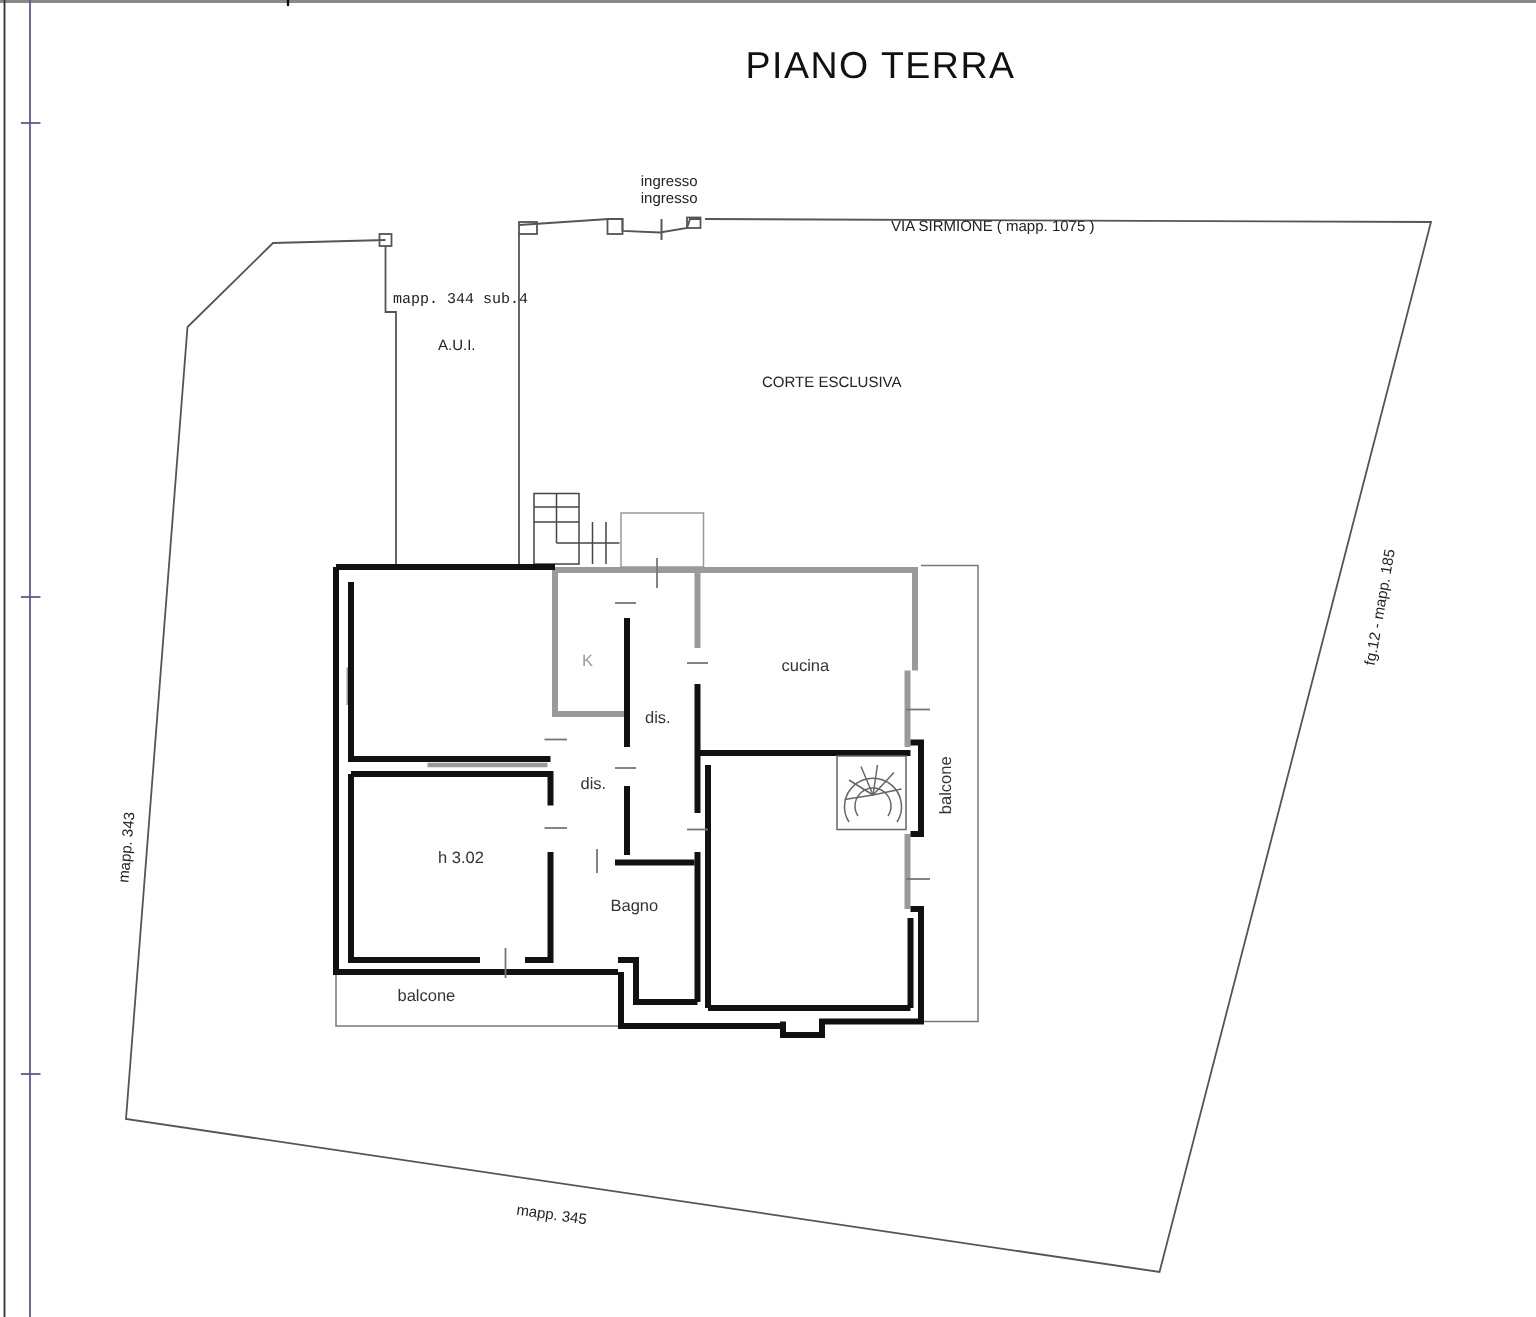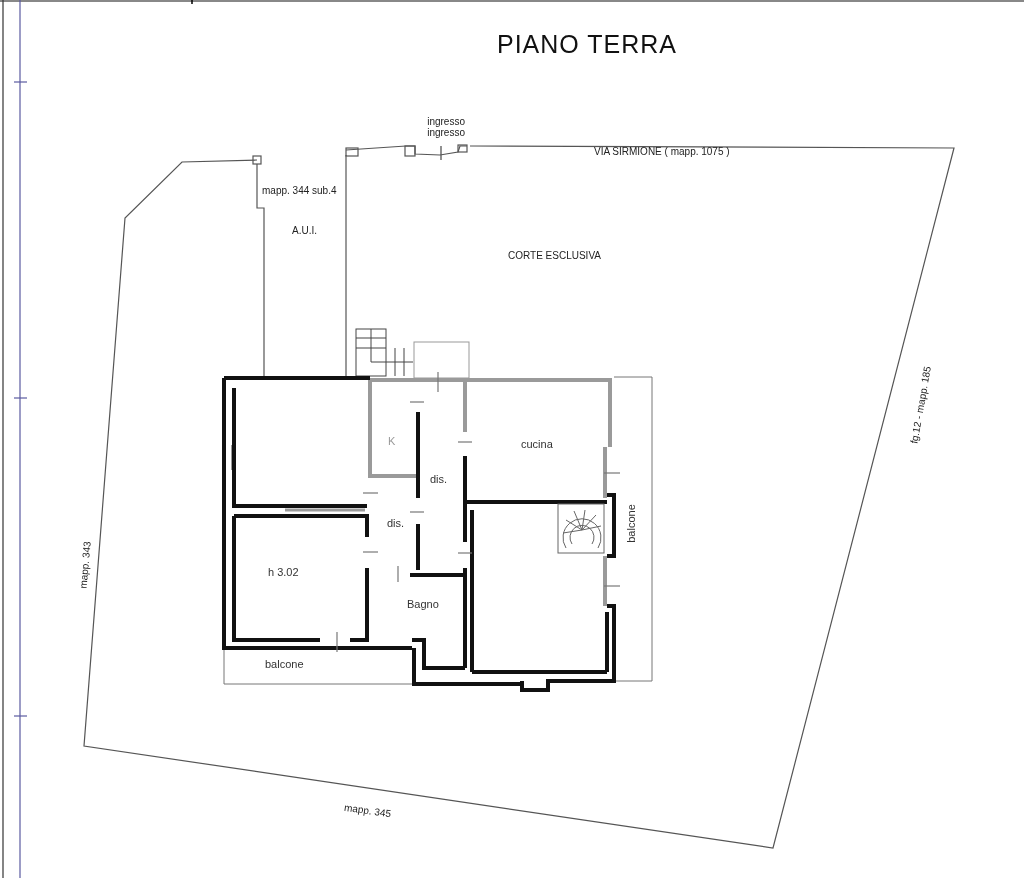--- a/index.html
+++ b/index.html
@@ -126,28 +126,28 @@
       <line x1="582" y1="530" x2="596" y2="515"></line>
       <line x1="582" y1="530" x2="601" y2="526"></line>
       <line x1="582" y1="530" x2="563" y2="533"></line>
     </g>
   </svg>
 
   <div class="lbl title" style="left:497px; top:32px;">PIANO  TERRA</div>
   <div class="lbl small" style="left:594px; top:111px;margin-top:36px;">VIA SIRMIONE ( mapp. 1075 )</div>
   <div class="lbl small center" style="left:425px; top:117px; width:40px;">ingresso</div>
   <div class="lbl small center" style="left:425px; top:128px; width:40px;">ingresso</div>
-  <div class="lbl small" style="left:262px; top:186px;">mapp. 344  sub.4</div>
+  <div class="lbl small" style="left:262px; top:196px;font-family:Liberation Mono, monospace;">mapp. 344  sub.4</div>
   <div class="lbl small" style="left:292px; top:226px;">A.U.I.</div>
   <div class="lbl small" style="left:508px; top:251px;">CORTE  ESCLUSIVA</div>
   <div class="lbl small" style="left:882px; top:400px; transform: rotate(-80deg); transform-origin: center;">fg.12 - mapp. 185</div>
   <div class="lbl small" style="left:62px; top:560px; transform: rotate(-85deg); transform-origin: center;">mapp. 343</div>
   <div class="lbl small" style="left:344px; top:806px; transform: rotate(8deg);">mapp. 345</div>
 
   <div class="lbl room grey" style="left:388px; top:436px;">K</div>
   <div class="lbl room" style="left:430px; top:474px;">dis.</div>
   <div class="lbl room" style="left:387px; top:518px;">dis.</div>
   <div class="lbl room" style="left:521px; top:439px;">cucina</div>
-  <div class="lbl room" style="left:268px; top:567px;">h 3.02</div>
+  <div class="lbl room" style="left:292px; top:567px;">h 3.02</div>
   <div class="lbl room" style="left:407px; top:599px;">Bagno</div>
   <div class="lbl room" style="left:265px; top:659px;">balcone</div>
   <div class="lbl room" style="left:612px; top:518px; transform: rotate(-90deg); transform-origin: center;">balcone</div>
 </div>
 
 </body></html>

